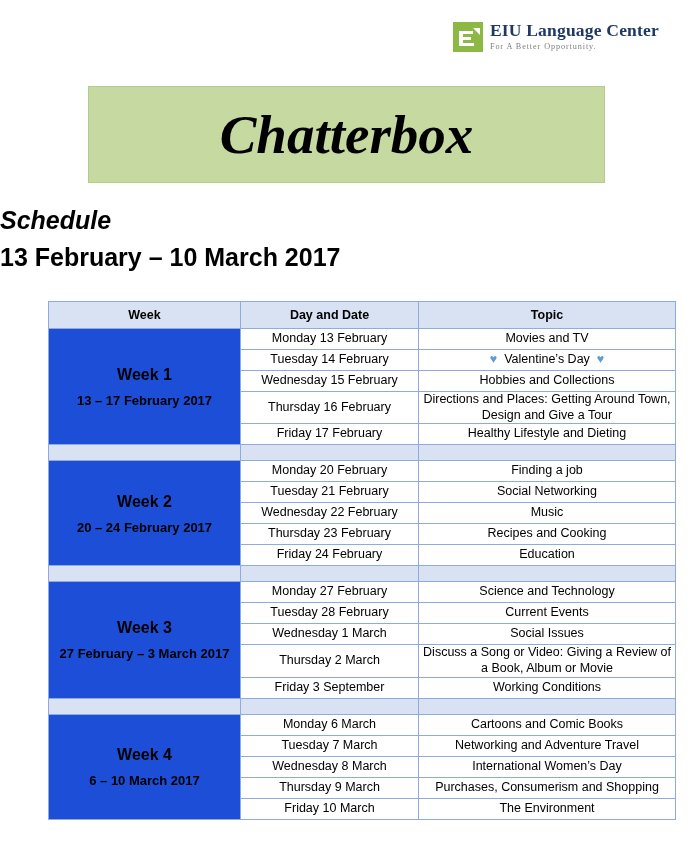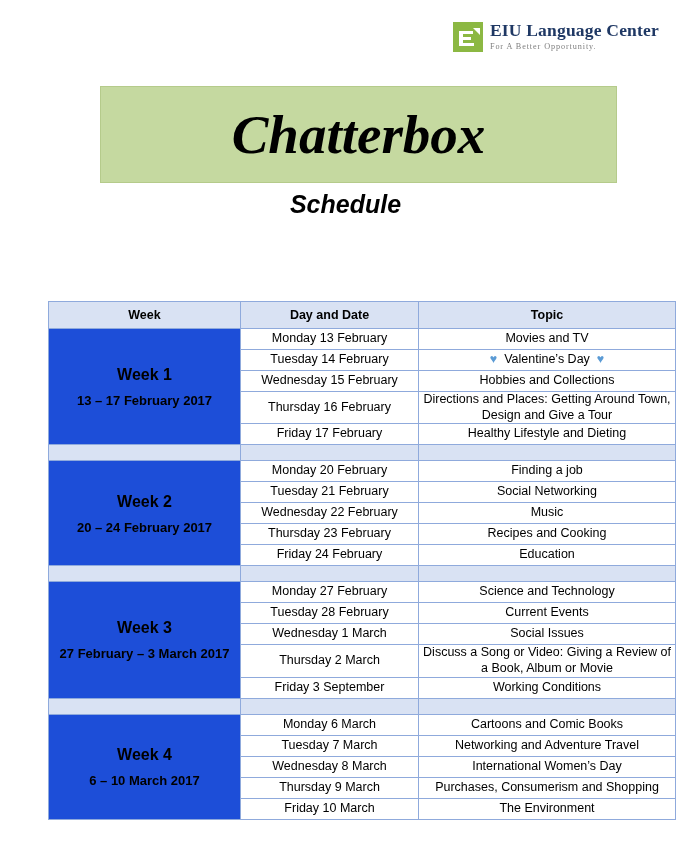--- a/index.html
+++ b/index.html
@@ -54,21 +54,21 @@
     font-family: "Liberation Serif", serif;
     font-size: 8.2px;
     color: #7f7f7f;
     letter-spacing: 0.9px;
     margin-top: 3px;
   }
 
   
   .banner {
     position: absolute;
-    left: 100px;
+    left: 88px;
     top: 86px;
     width: 517px;
     height: 97px;
     background: #c5d9a0;
     border: 1px solid #b5cb8b;
     display: flex;
     align-items: center;
     justify-content: center;
     box-sizing: border-box;
   }
@@ -77,24 +77,24 @@
     font-style: italic;
     font-weight: bold;
     font-size: 55px;
     letter-spacing: 0px;
     color: #000000;
   }
 
   
   .subtitle {
     position: absolute;
-    top: 190px;
+    top: 206px;
     left: 0;
     width: 691px;
-    text-align: center;
+    text-align: left;
   }
   .subtitle-line1 {
     font-family: "Liberation Sans", sans-serif;
     font-style: italic;
     font-weight: bold;
     font-size: 25px;
     margin-bottom: 8px;
   }
   .subtitle-line2 {
     font-family: "Liberation Sans", sans-serif;
@@ -185,20 +185,21 @@
       <span class="logo-sub">For A Better Opportunity.</span>
     </span>
   </div>
 
   <div class="banner">
     <span class="banner-title">Chatterbox</span>
   </div>
 
   <div class="subtitle">
     <div class="subtitle-line1">Schedule</div>
+    <div class="subtitle-line2">13 February – 10 March 2017</div>
   </div>
 
   <div class="sched-wrap">
     <table class="sched">
       <colgroup>
         <col class="c-week">
           <col class="c-day">
           <col class="c-topic">
       </colgroup>
       <thead>

